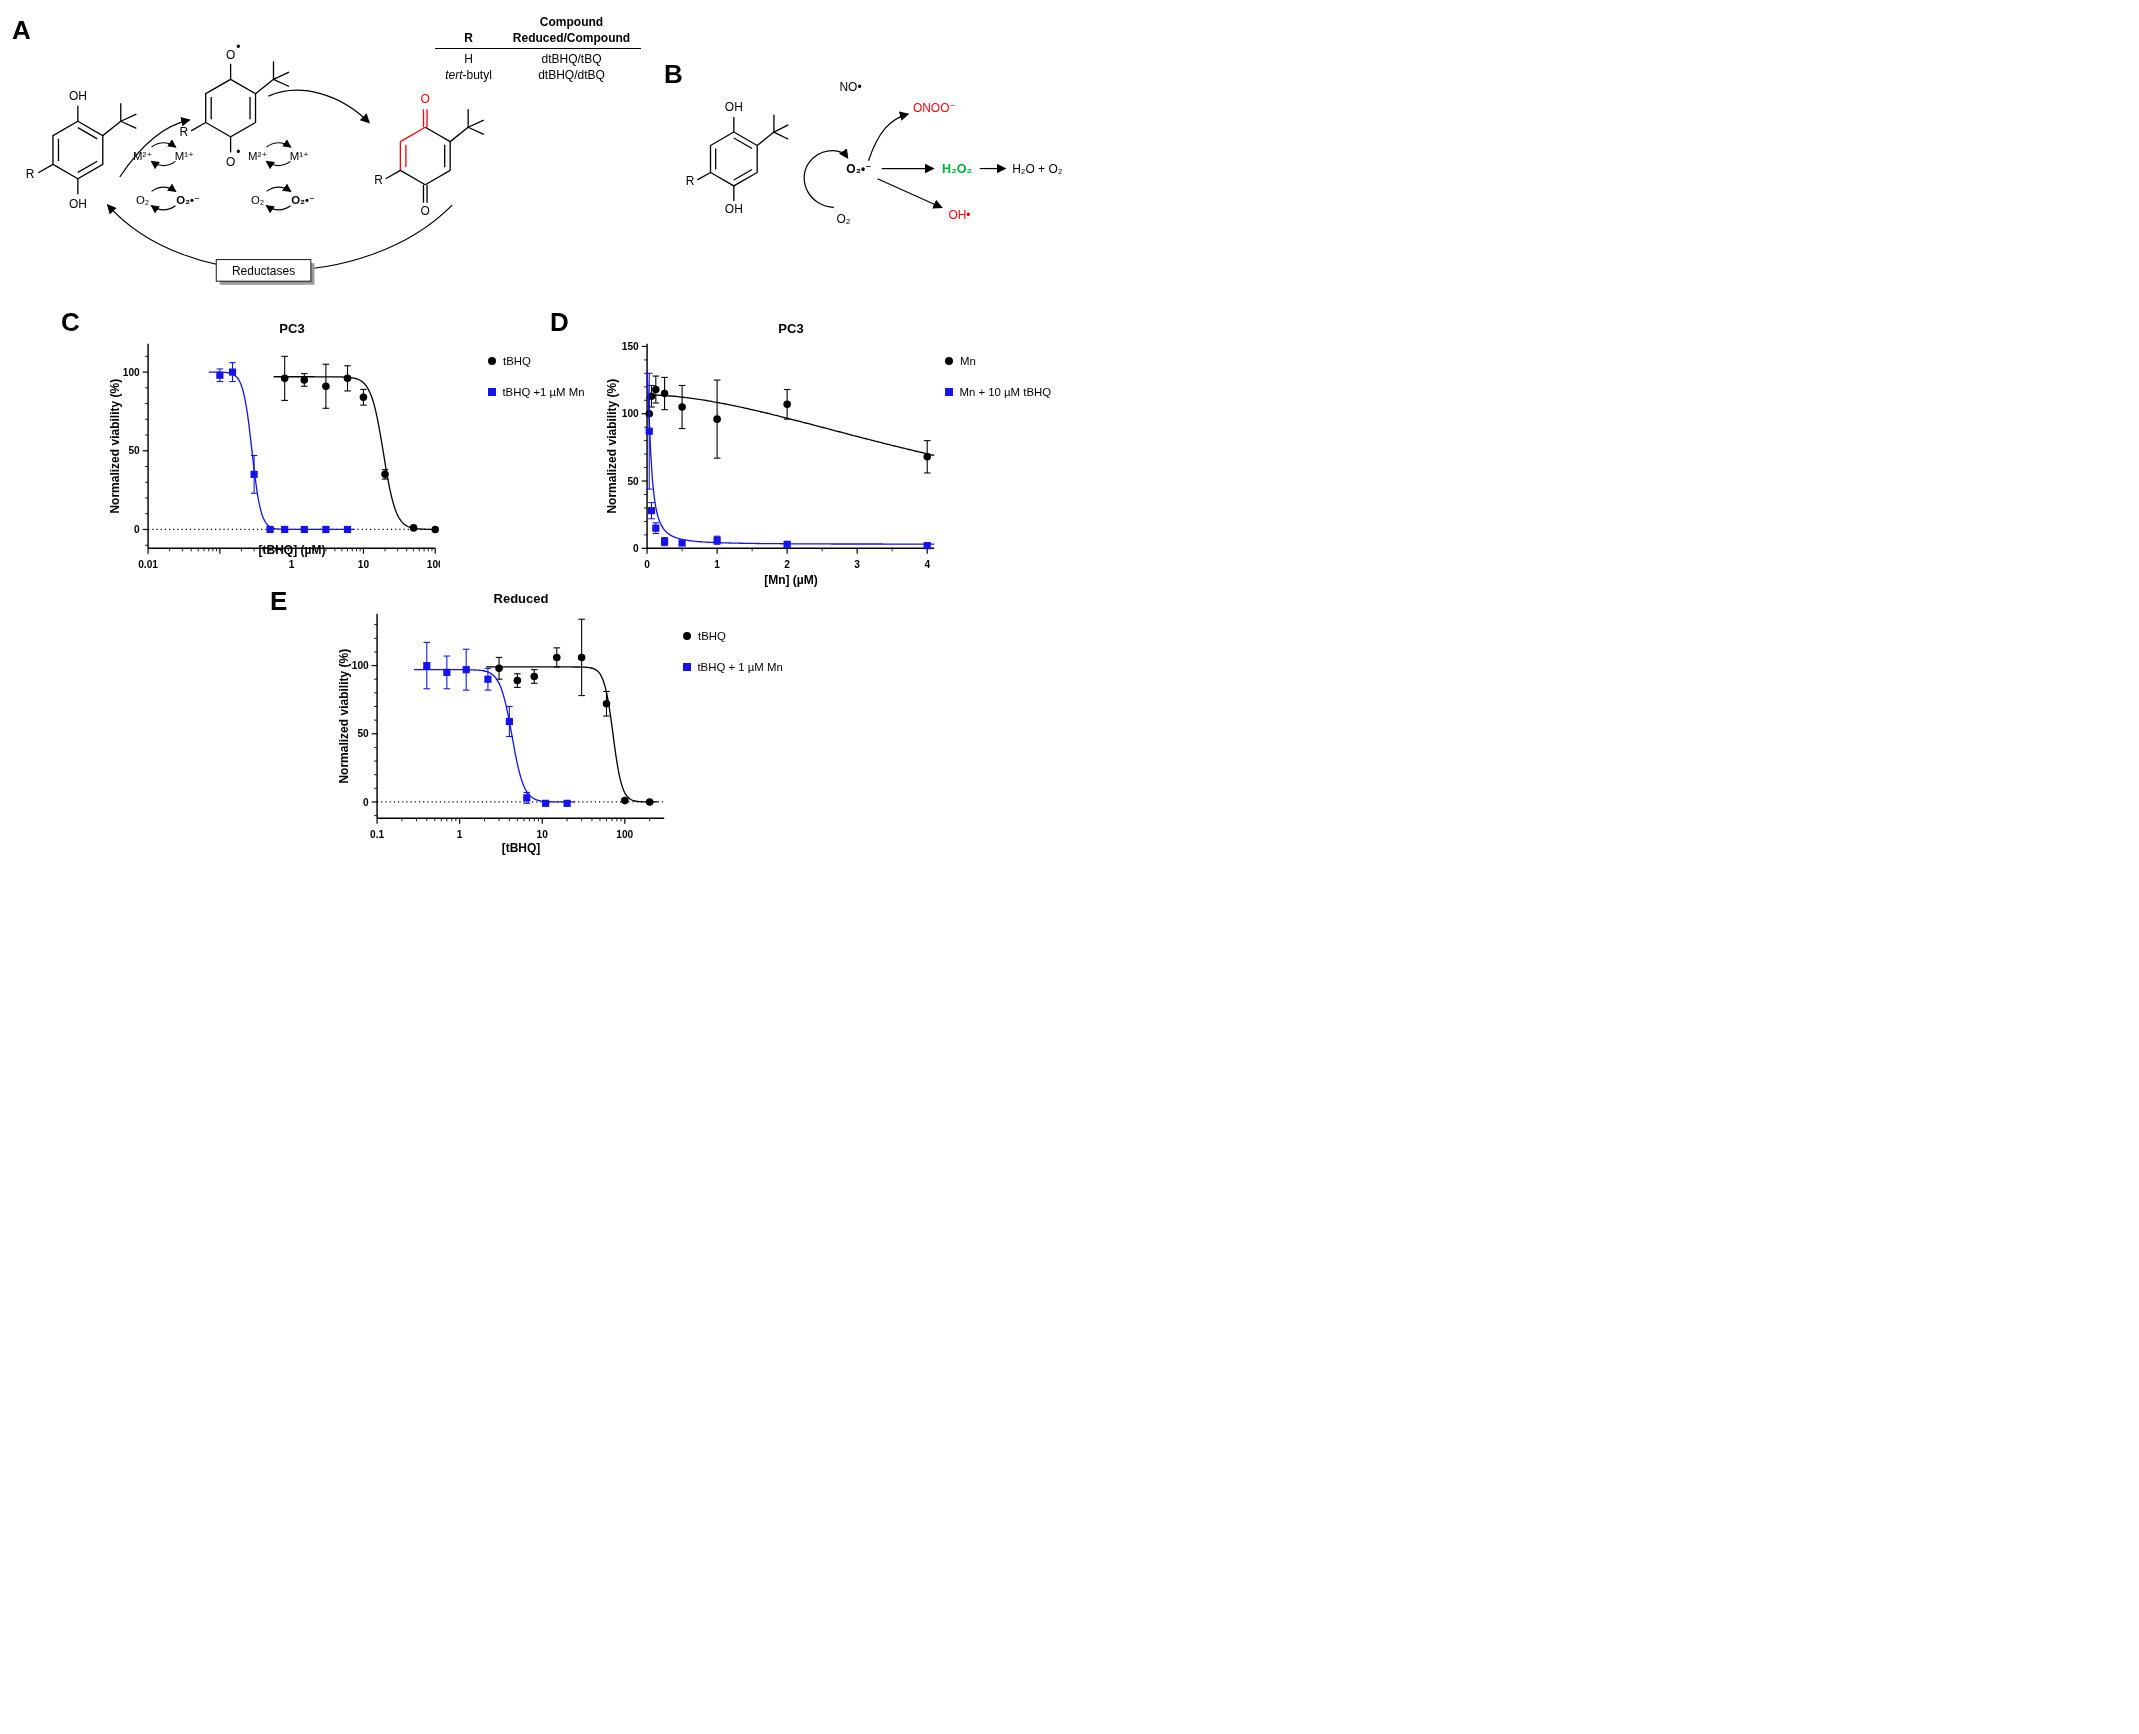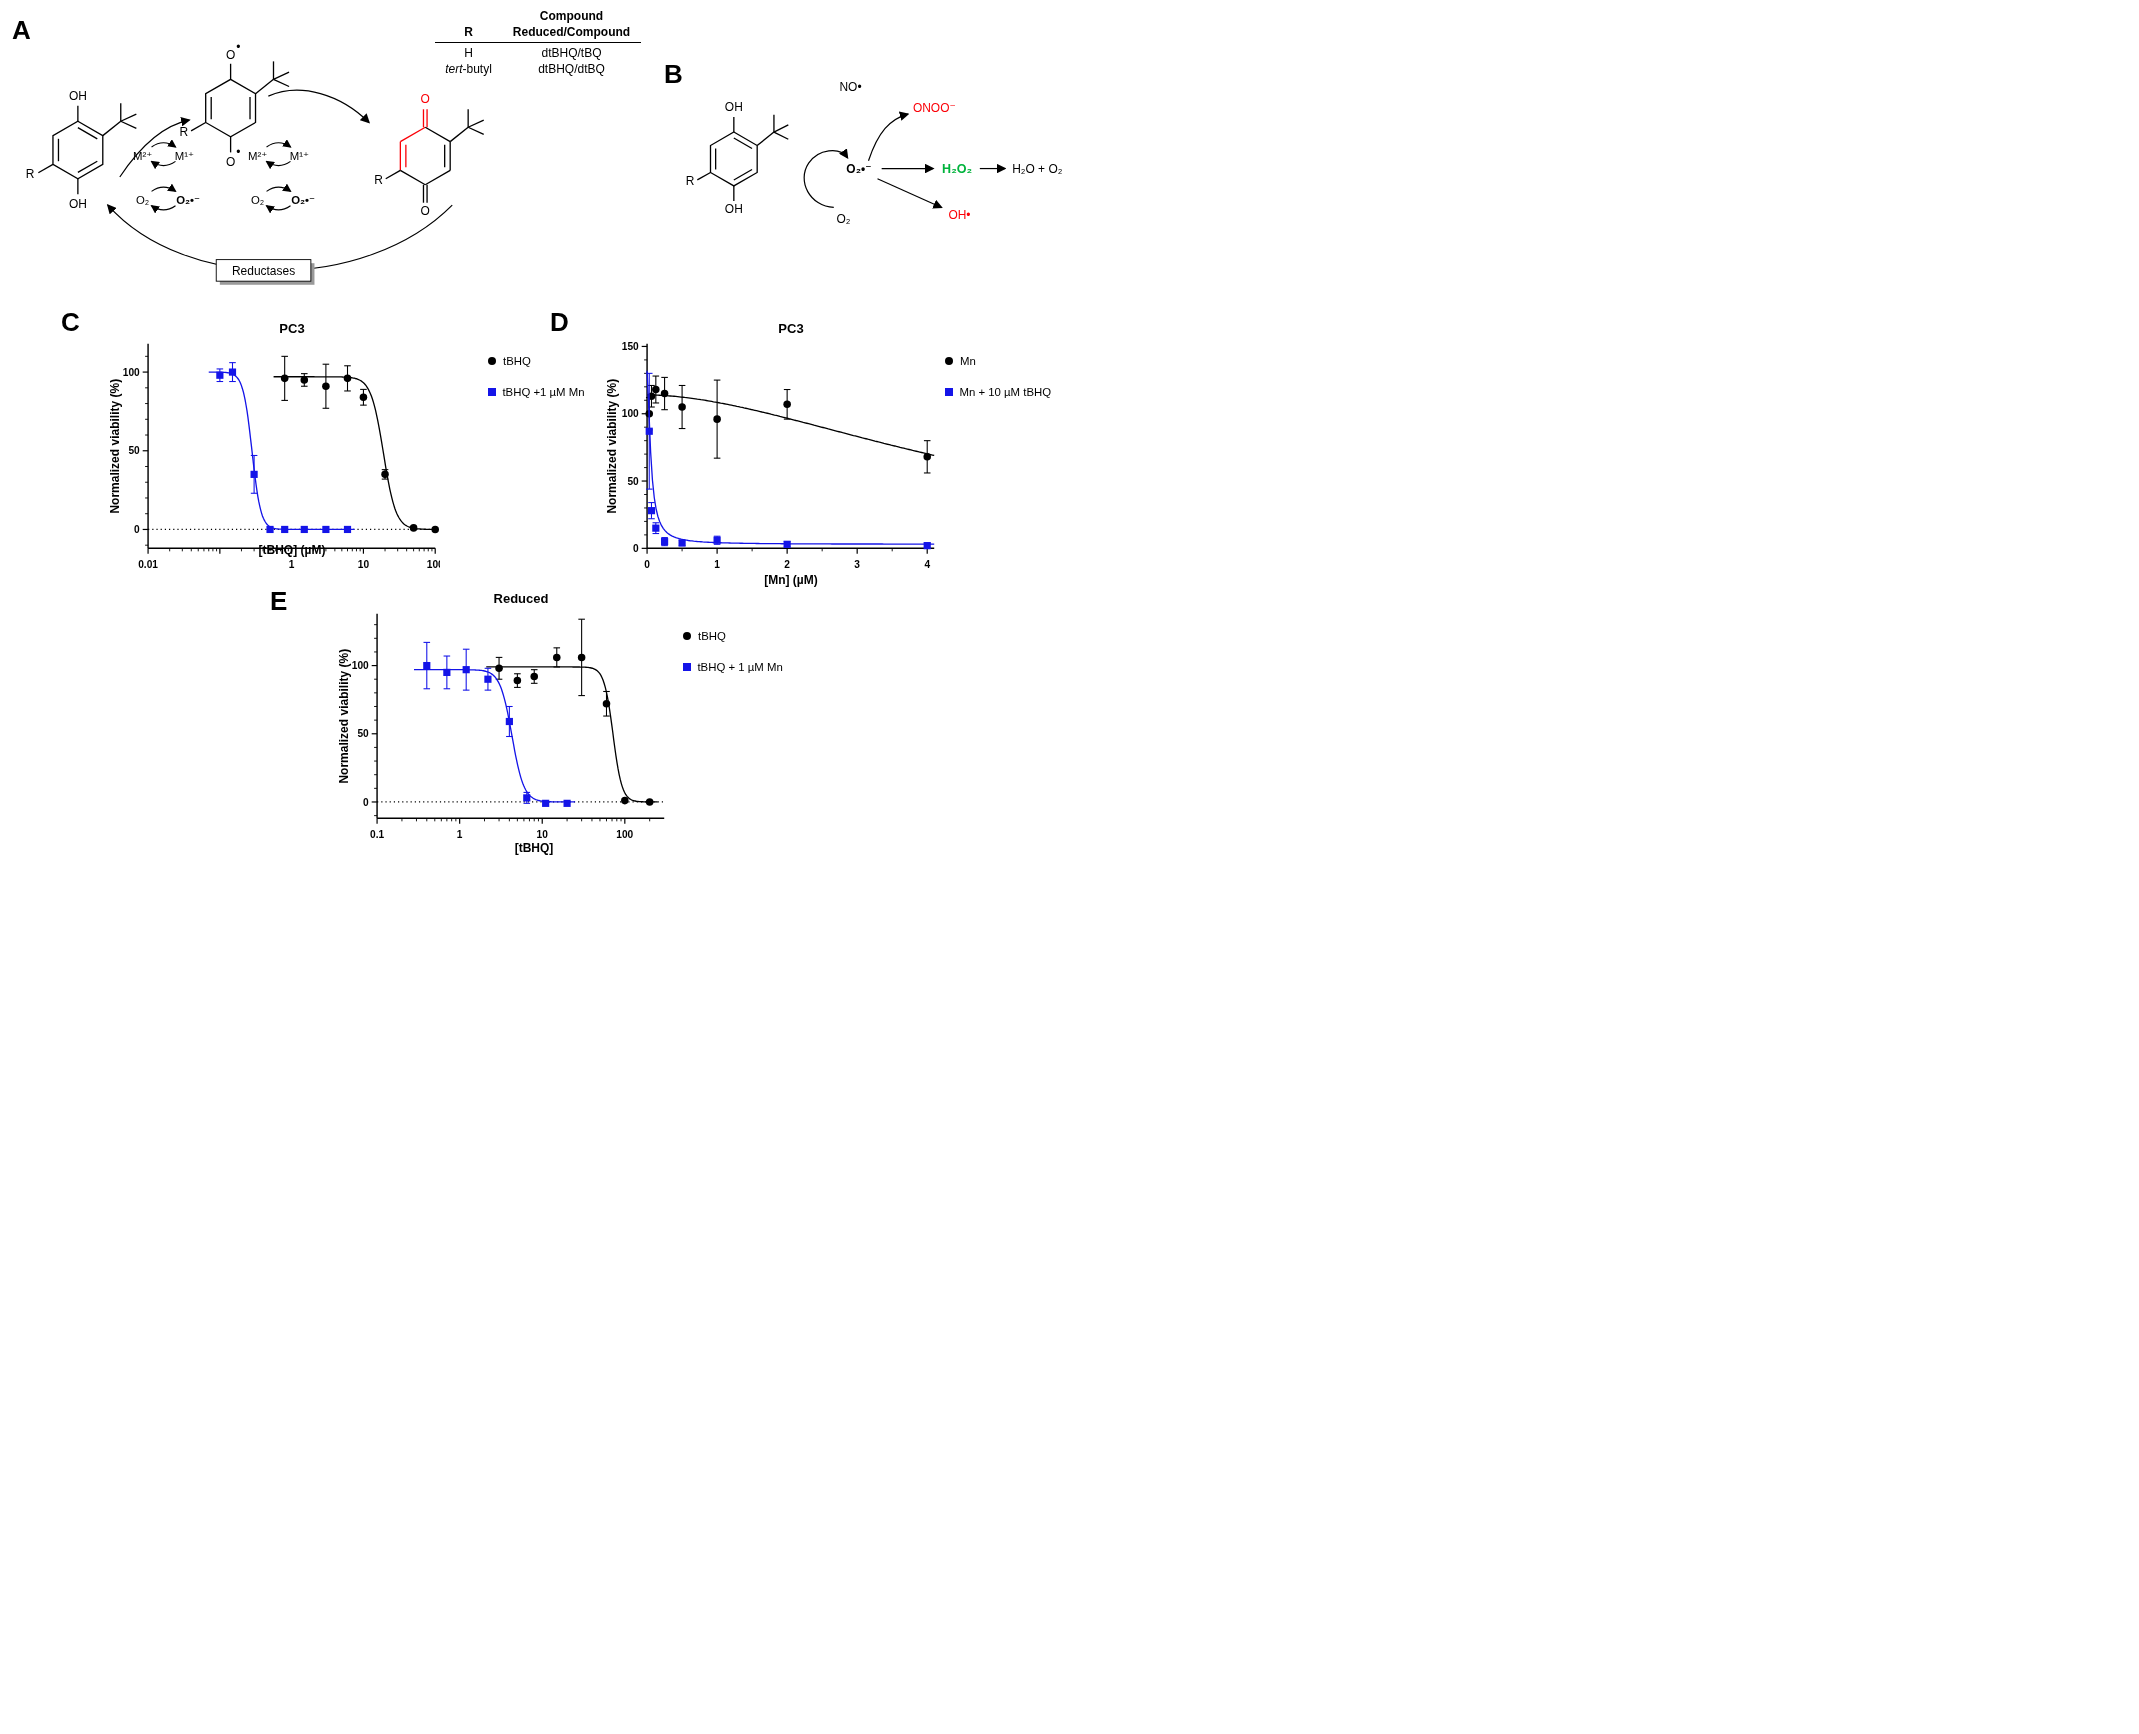--- a/index.html
+++ b/index.html
@@ -121,21 +121,21 @@
     <text x="420" y="330" font-size="19" text-anchor="middle">O₂</text>
     <text x="496" y="330" font-size="19" font-weight="bold" text-anchor="middle">O₂•⁻</text>
 
     <g>
       <rect x="357" y="429" width="158" height="36" fill="#9a9a9a"></rect>
       <rect x="351" y="423" width="158" height="36" fill="#ffffff" stroke="#000" stroke-width="1.5"></rect>
       <text x="430" y="448" font-size="20" text-anchor="middle">Reductases</text>
     </g>
   </svg>
 
-  <div class="abs cmpd-table" style="left:435px;top:8px">
+  <div class="abs cmpd-table" style="left:435px;top:14px">
     <div></div>
     <div class="hdr">Compound</div>
     <div class="hdr rule">R</div>
     <div class="hdr rule">Reduced/Compound</div>
     <div>H</div>
     <div>dtBHQ/tBQ</div>
     <div><i>tert</i><span>-butyl</span></div>
     <div>dtBHQ/dtBQ</div>
   </div>
 
@@ -541,21 +541,21 @@
         <rect x="149.1115093973682" y="94.63999999999999" width="12" height="12" fill="#1414e8"></rect>
         <rect x="182.66175249316922" y="106.03999999999999" width="12" height="12" fill="#1414e8"></rect>
         <rect x="214.9758222839495" y="101.47999999999999" width="12" height="12" fill="#1414e8"></rect>
         <rect x="251.3150464396473" y="117.43999999999997" width="12" height="12" fill="#1414e8"></rect>
         <rect x="287.1567384351745" y="188.12" width="12" height="12" fill="#1414e8"></rect>
         <rect x="316.2640395434611" y="315.8" width="12" height="12" fill="#1414e8"></rect>
         <rect x="347.8045207787695" y="324.92" width="12" height="12" fill="#1414e8"></rect>
         <rect x="383.64621277429654" y="324.92" width="12" height="12" fill="#1414e8"></rect>
       </g>
     </svg>
-  <div class="abs xlabel" style="left:444px;top:841px">[tBHQ]</div>
+  <div class="abs xlabel" style="left:431px;top:841px">[tBHQ]</div>
   <div class="abs legend" style="left:683px;top:630px">
       <div class="legend-item">
         <span class="lm circle" style="background: rgb(0, 0, 0);"></span>
         <span>tBHQ</span>
       </div>
       <div class="legend-item">
         <span class="lm square" style="background: rgb(20, 20, 232);"></span>
         <span>tBHQ + 1 µM Mn</span>
       </div>
     </div>

